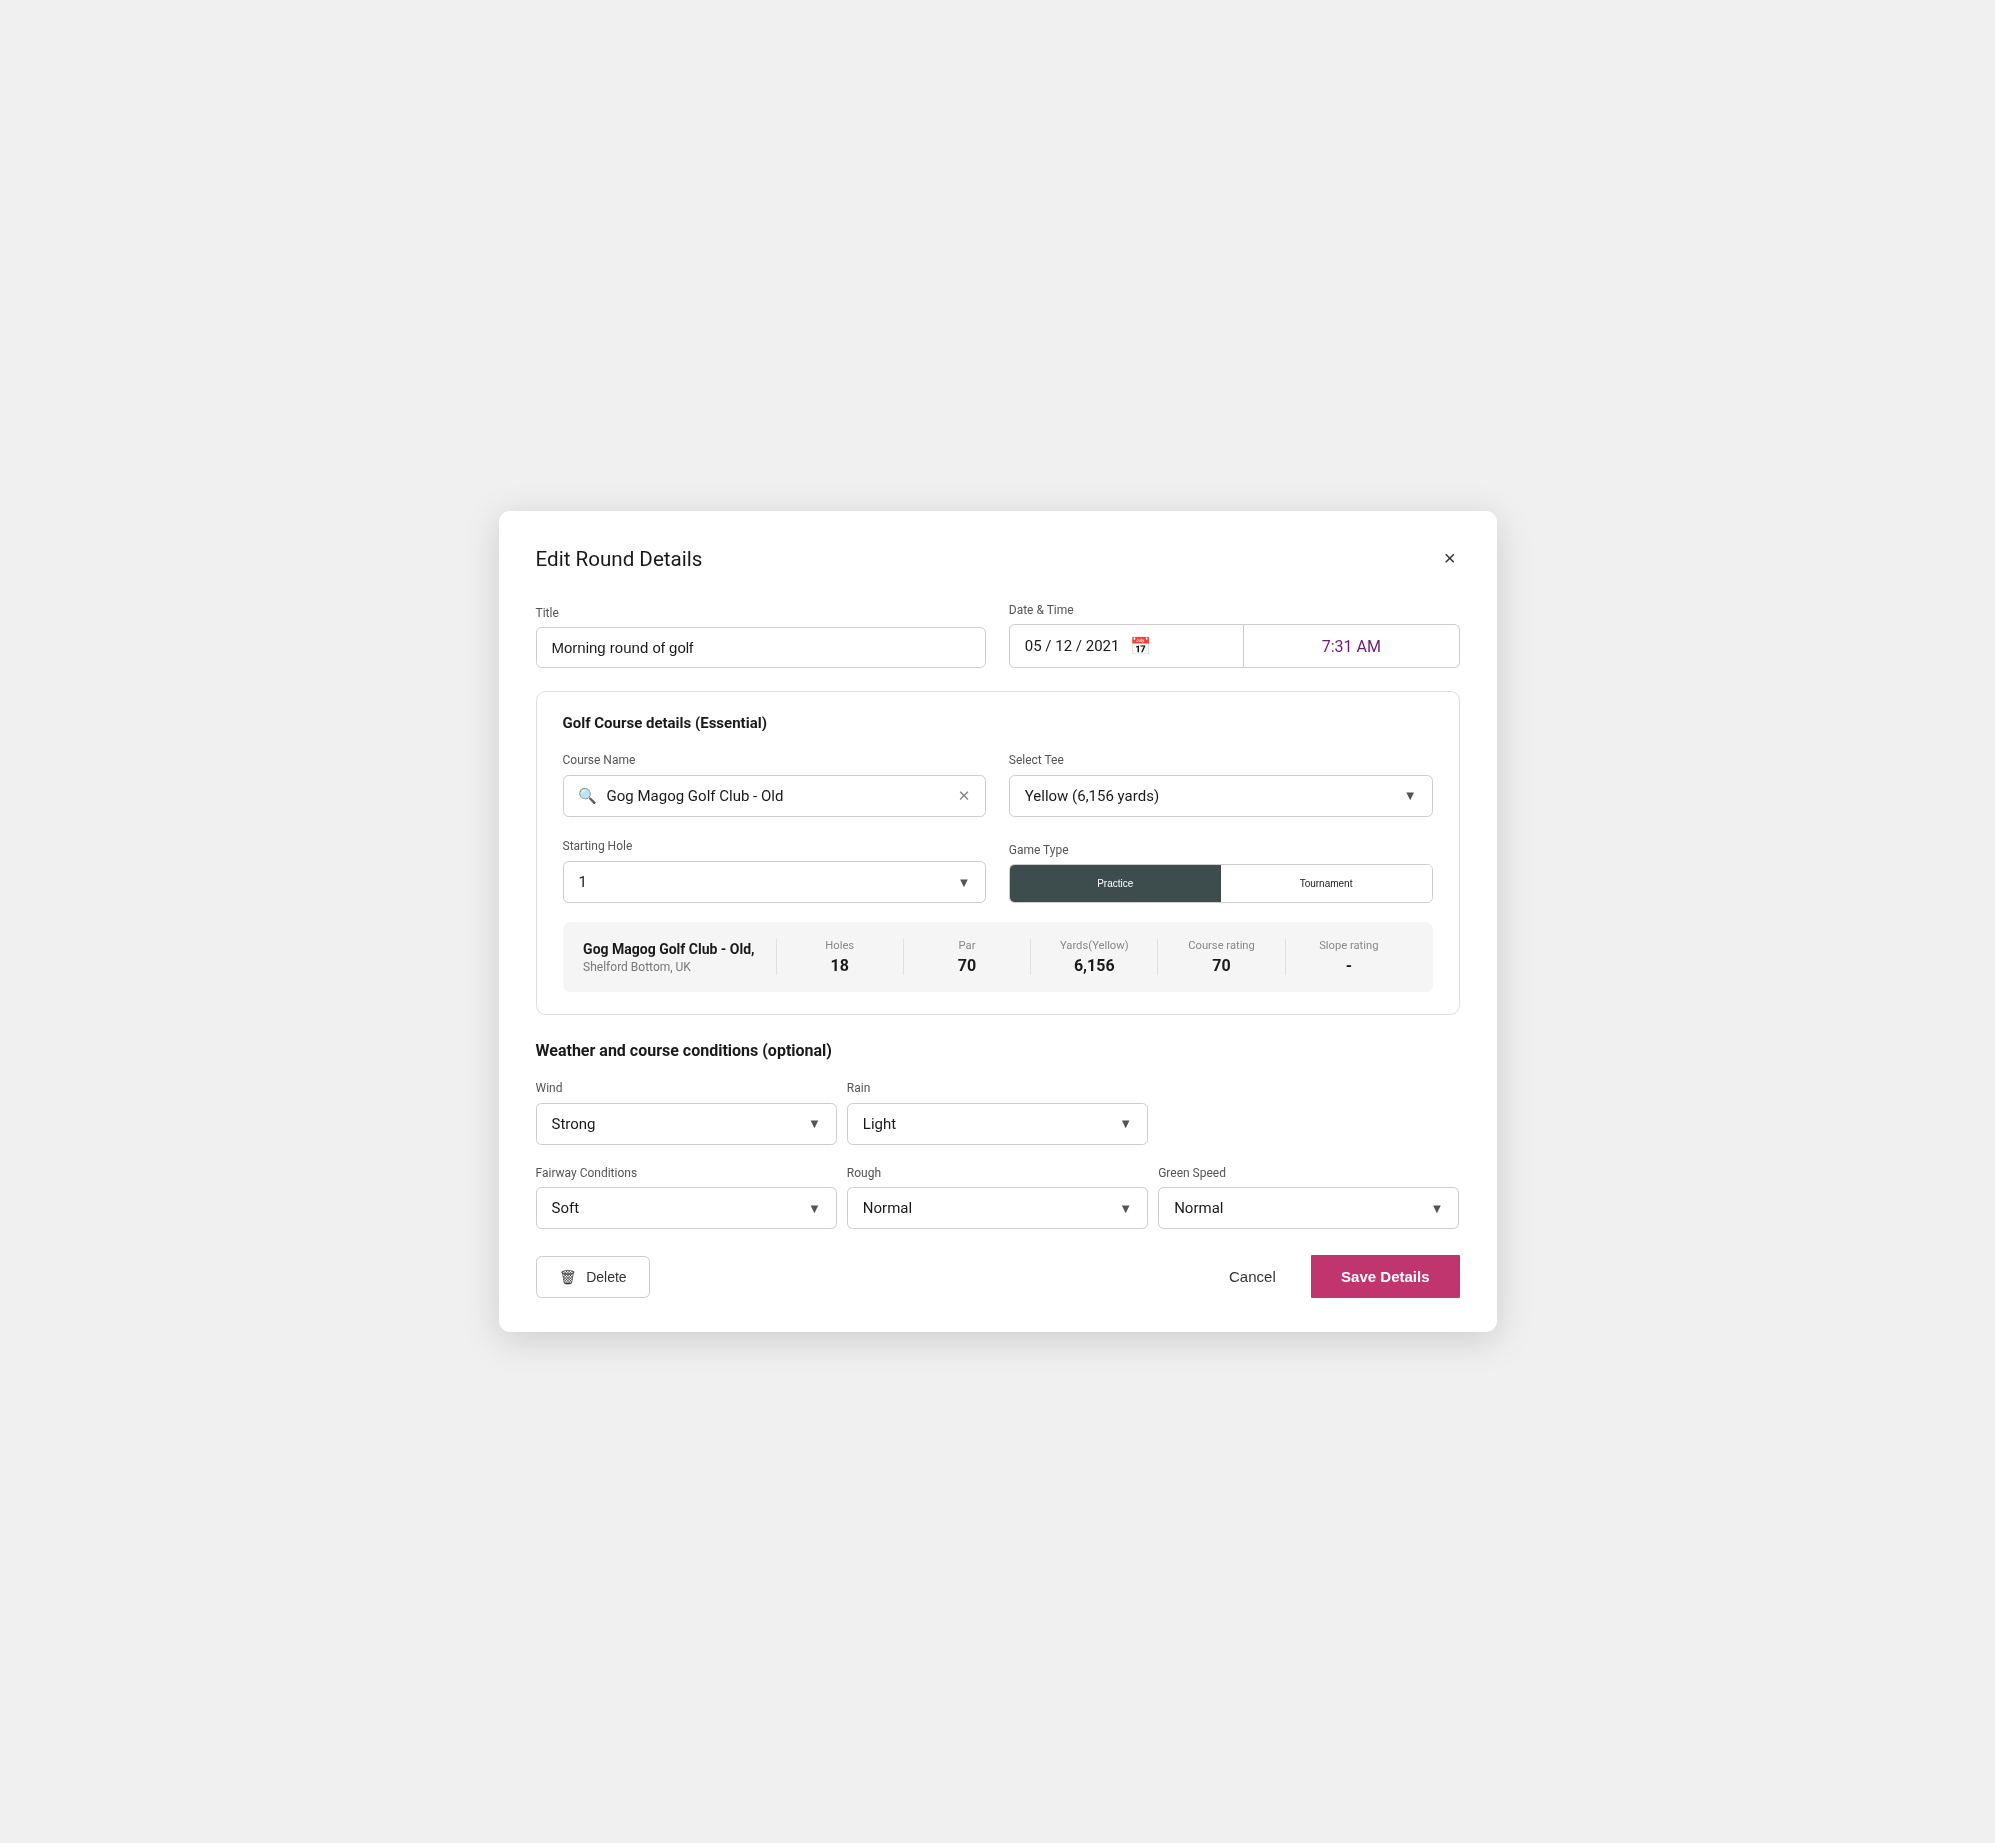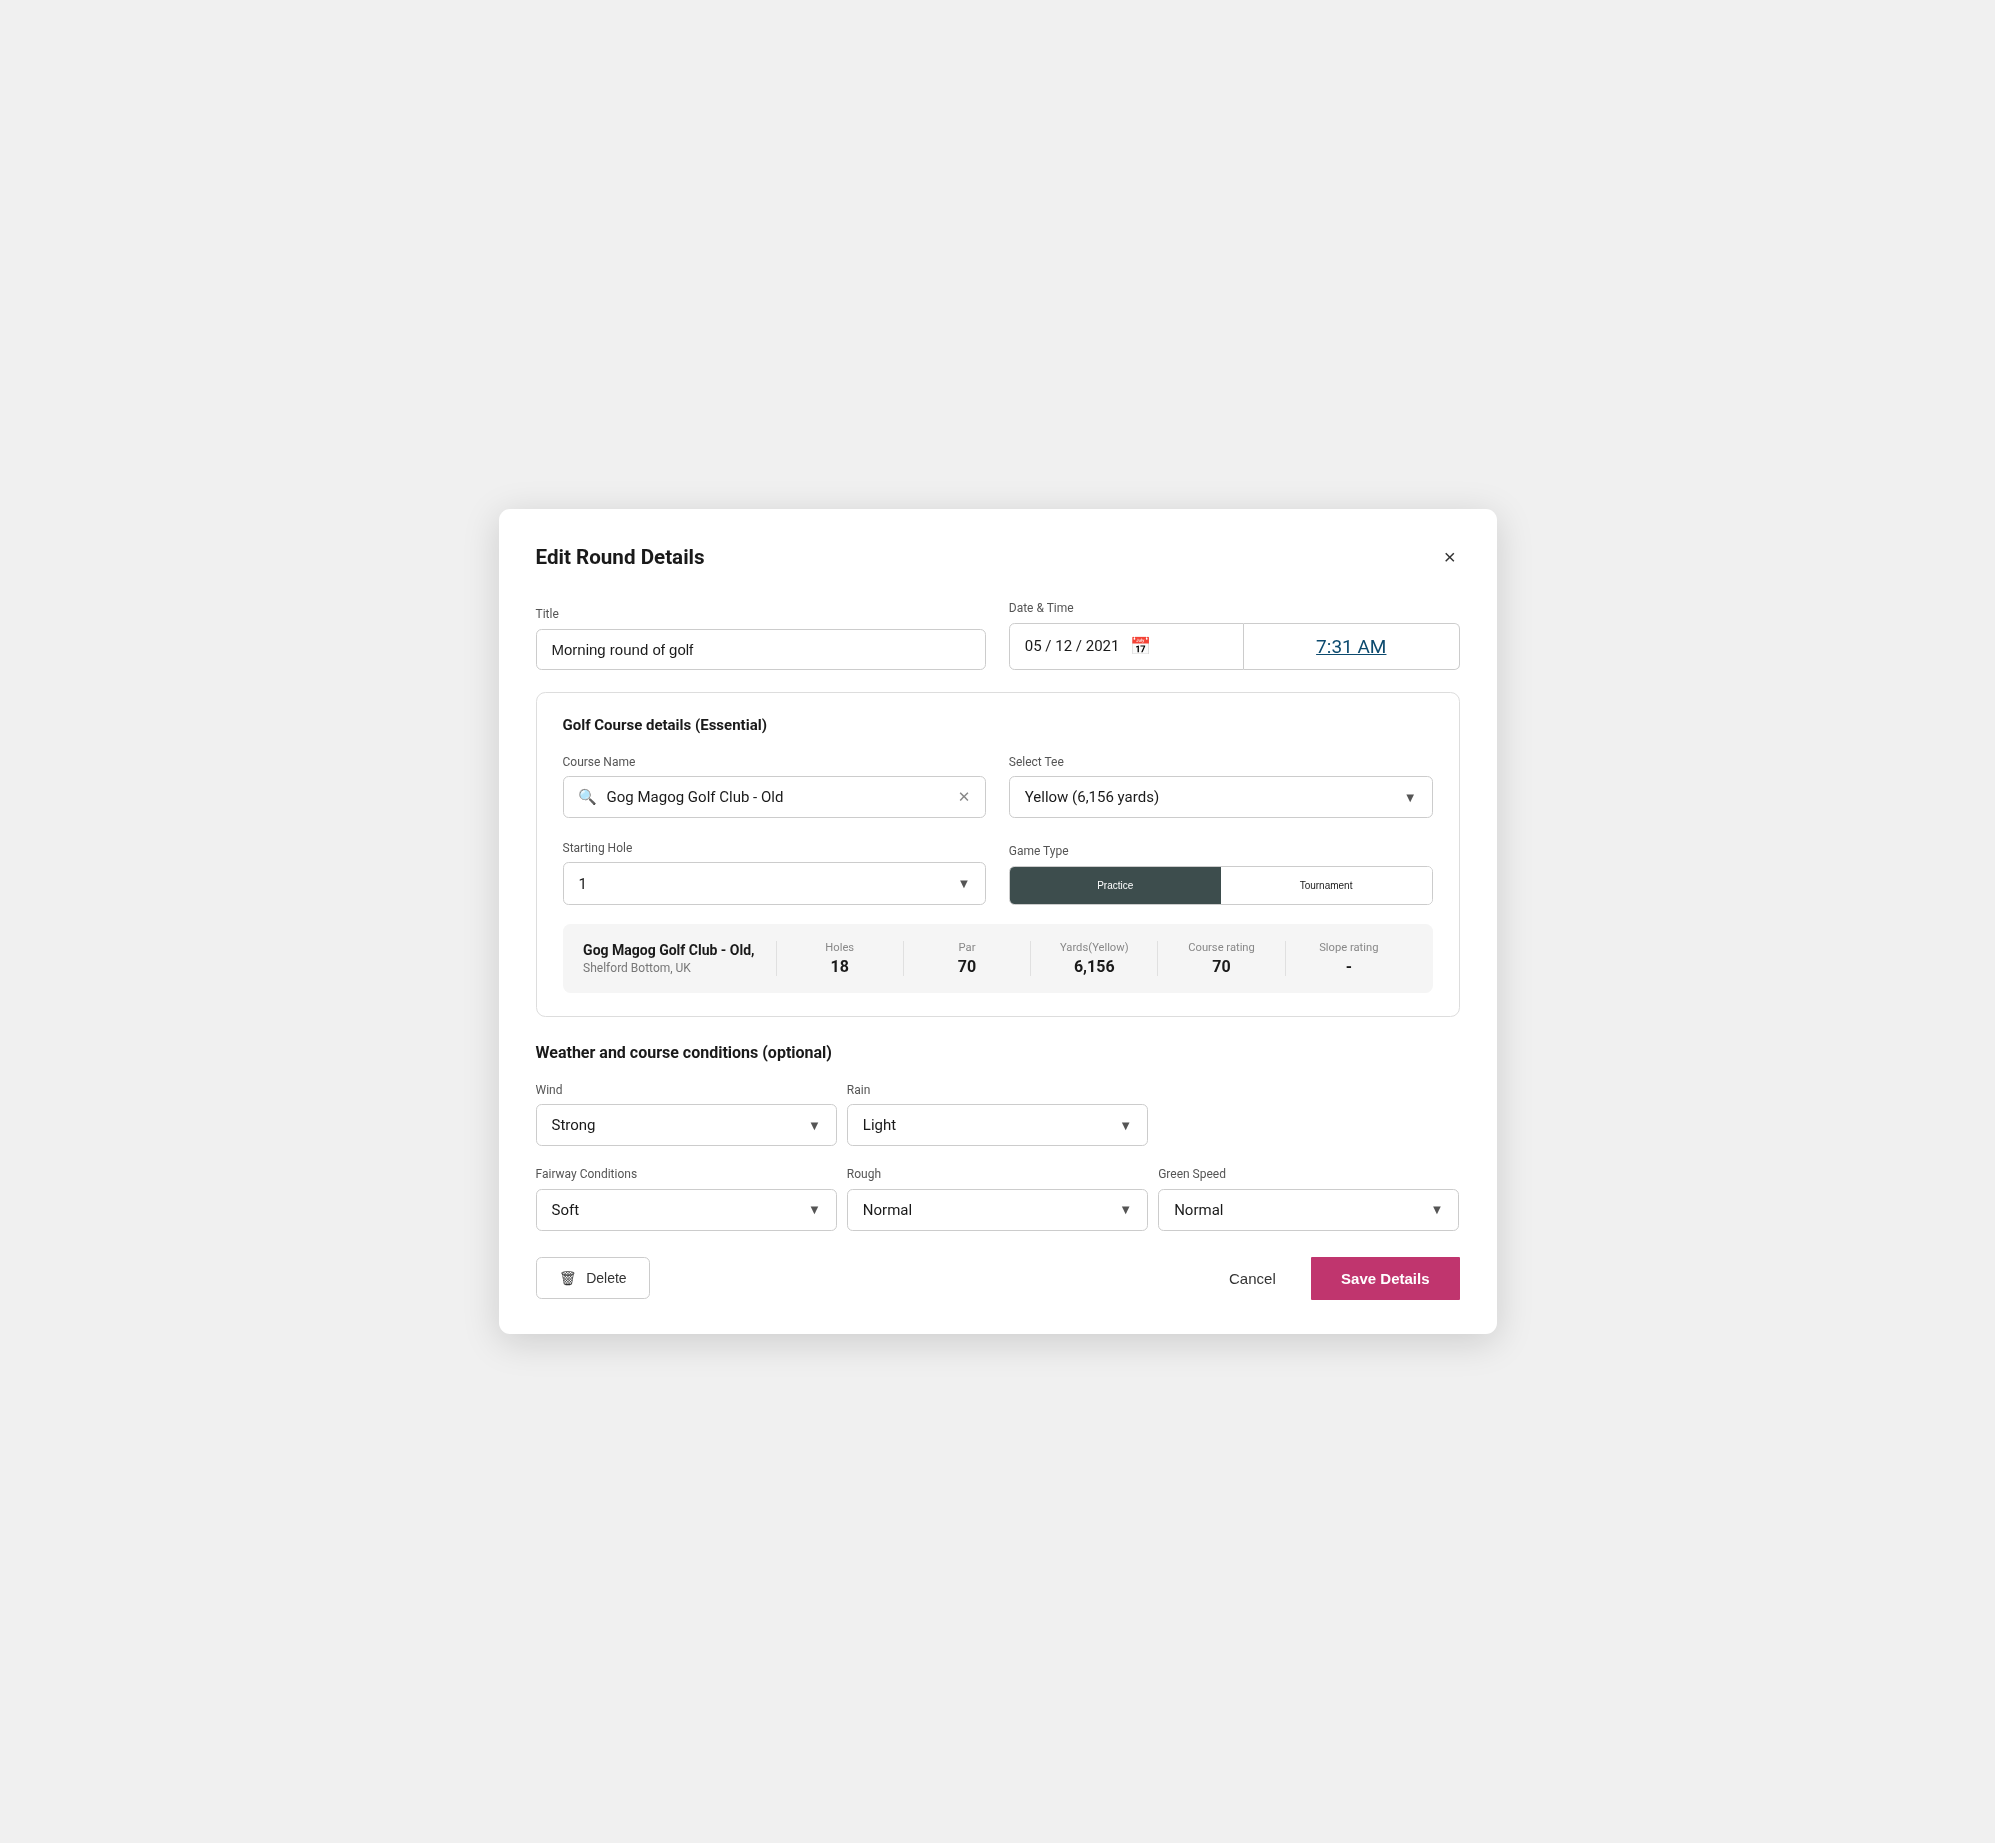--- a/index.html
+++ b/index.html
@@ -21,21 +21,21 @@
     }
     .modal-header {
       display: flex;
       align-items: center;
       justify-content: space-between;
       margin-bottom: 30px;
       padding-bottom: 0;
     }
     .modal-title {
       font-size: 20.6px;
-      font-weight: 700;
+      font-weight: 400;
       color: #1a1a1a;
     }
     .close-btn {
       background: none;
       border: none;
       cursor: pointer;
       font-size: 20.6px;
       color: #333;
       line-height: 1;
       padding: 3.7px;
@@ -90,28 +90,27 @@
     }
     .date-field .cal-icon {
       color: #aaa;
       font-size: 17px;
     }
     .time-field {
       border: 1.4px solid #ccc;
       border-left: none;
       border-radius: 0 5.6px 5.6px 0;
       padding: 11.2px 22.5px;
-      font-size: 19px;
-      color: #0c4a6e;
+      font-size: 16px;
+      color: #701a75;
       display: flex;
       align-items: center;
       justify-content: center;
       flex: 1;
       background: #fff;
-      text-decoration: underline;
     }
     .section-card {
       border: 1.4px solid #ddd;
       border-radius: 9.4px;
       padding: 22.5px 26px;
       margin-bottom: 26px;
     }
     .section-title {
       font-size: 15px;
       font-weight: 700;

